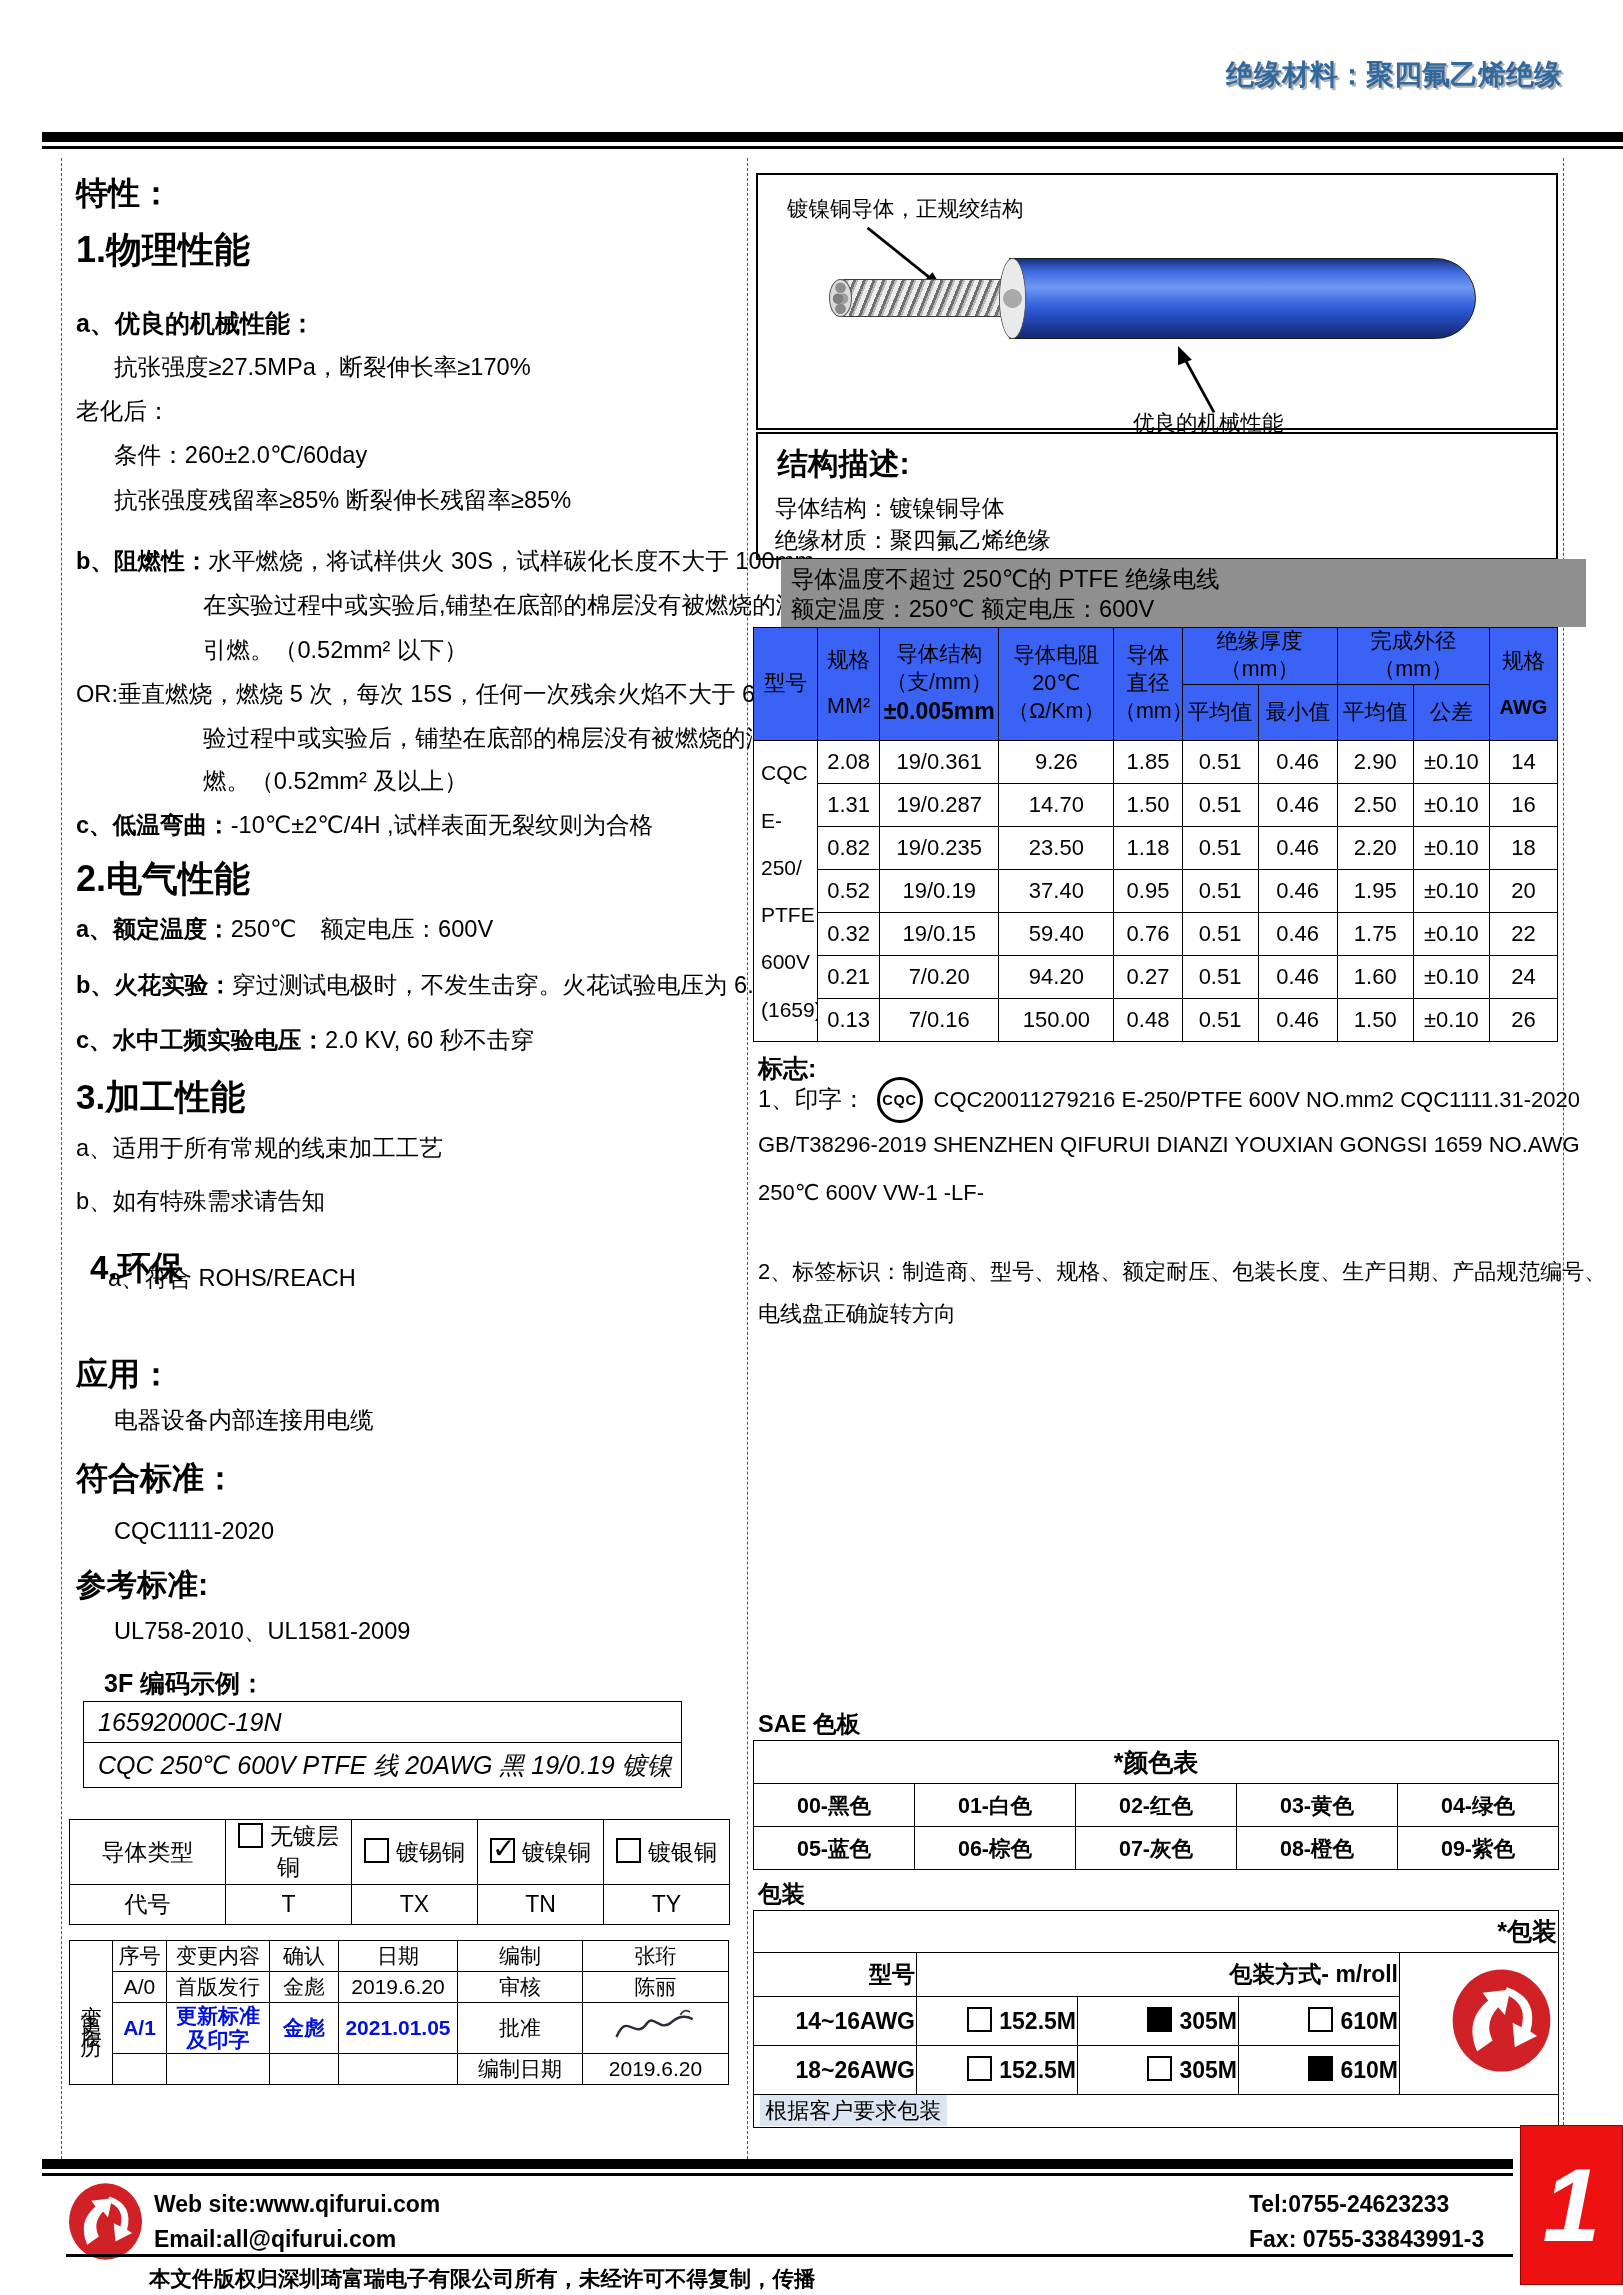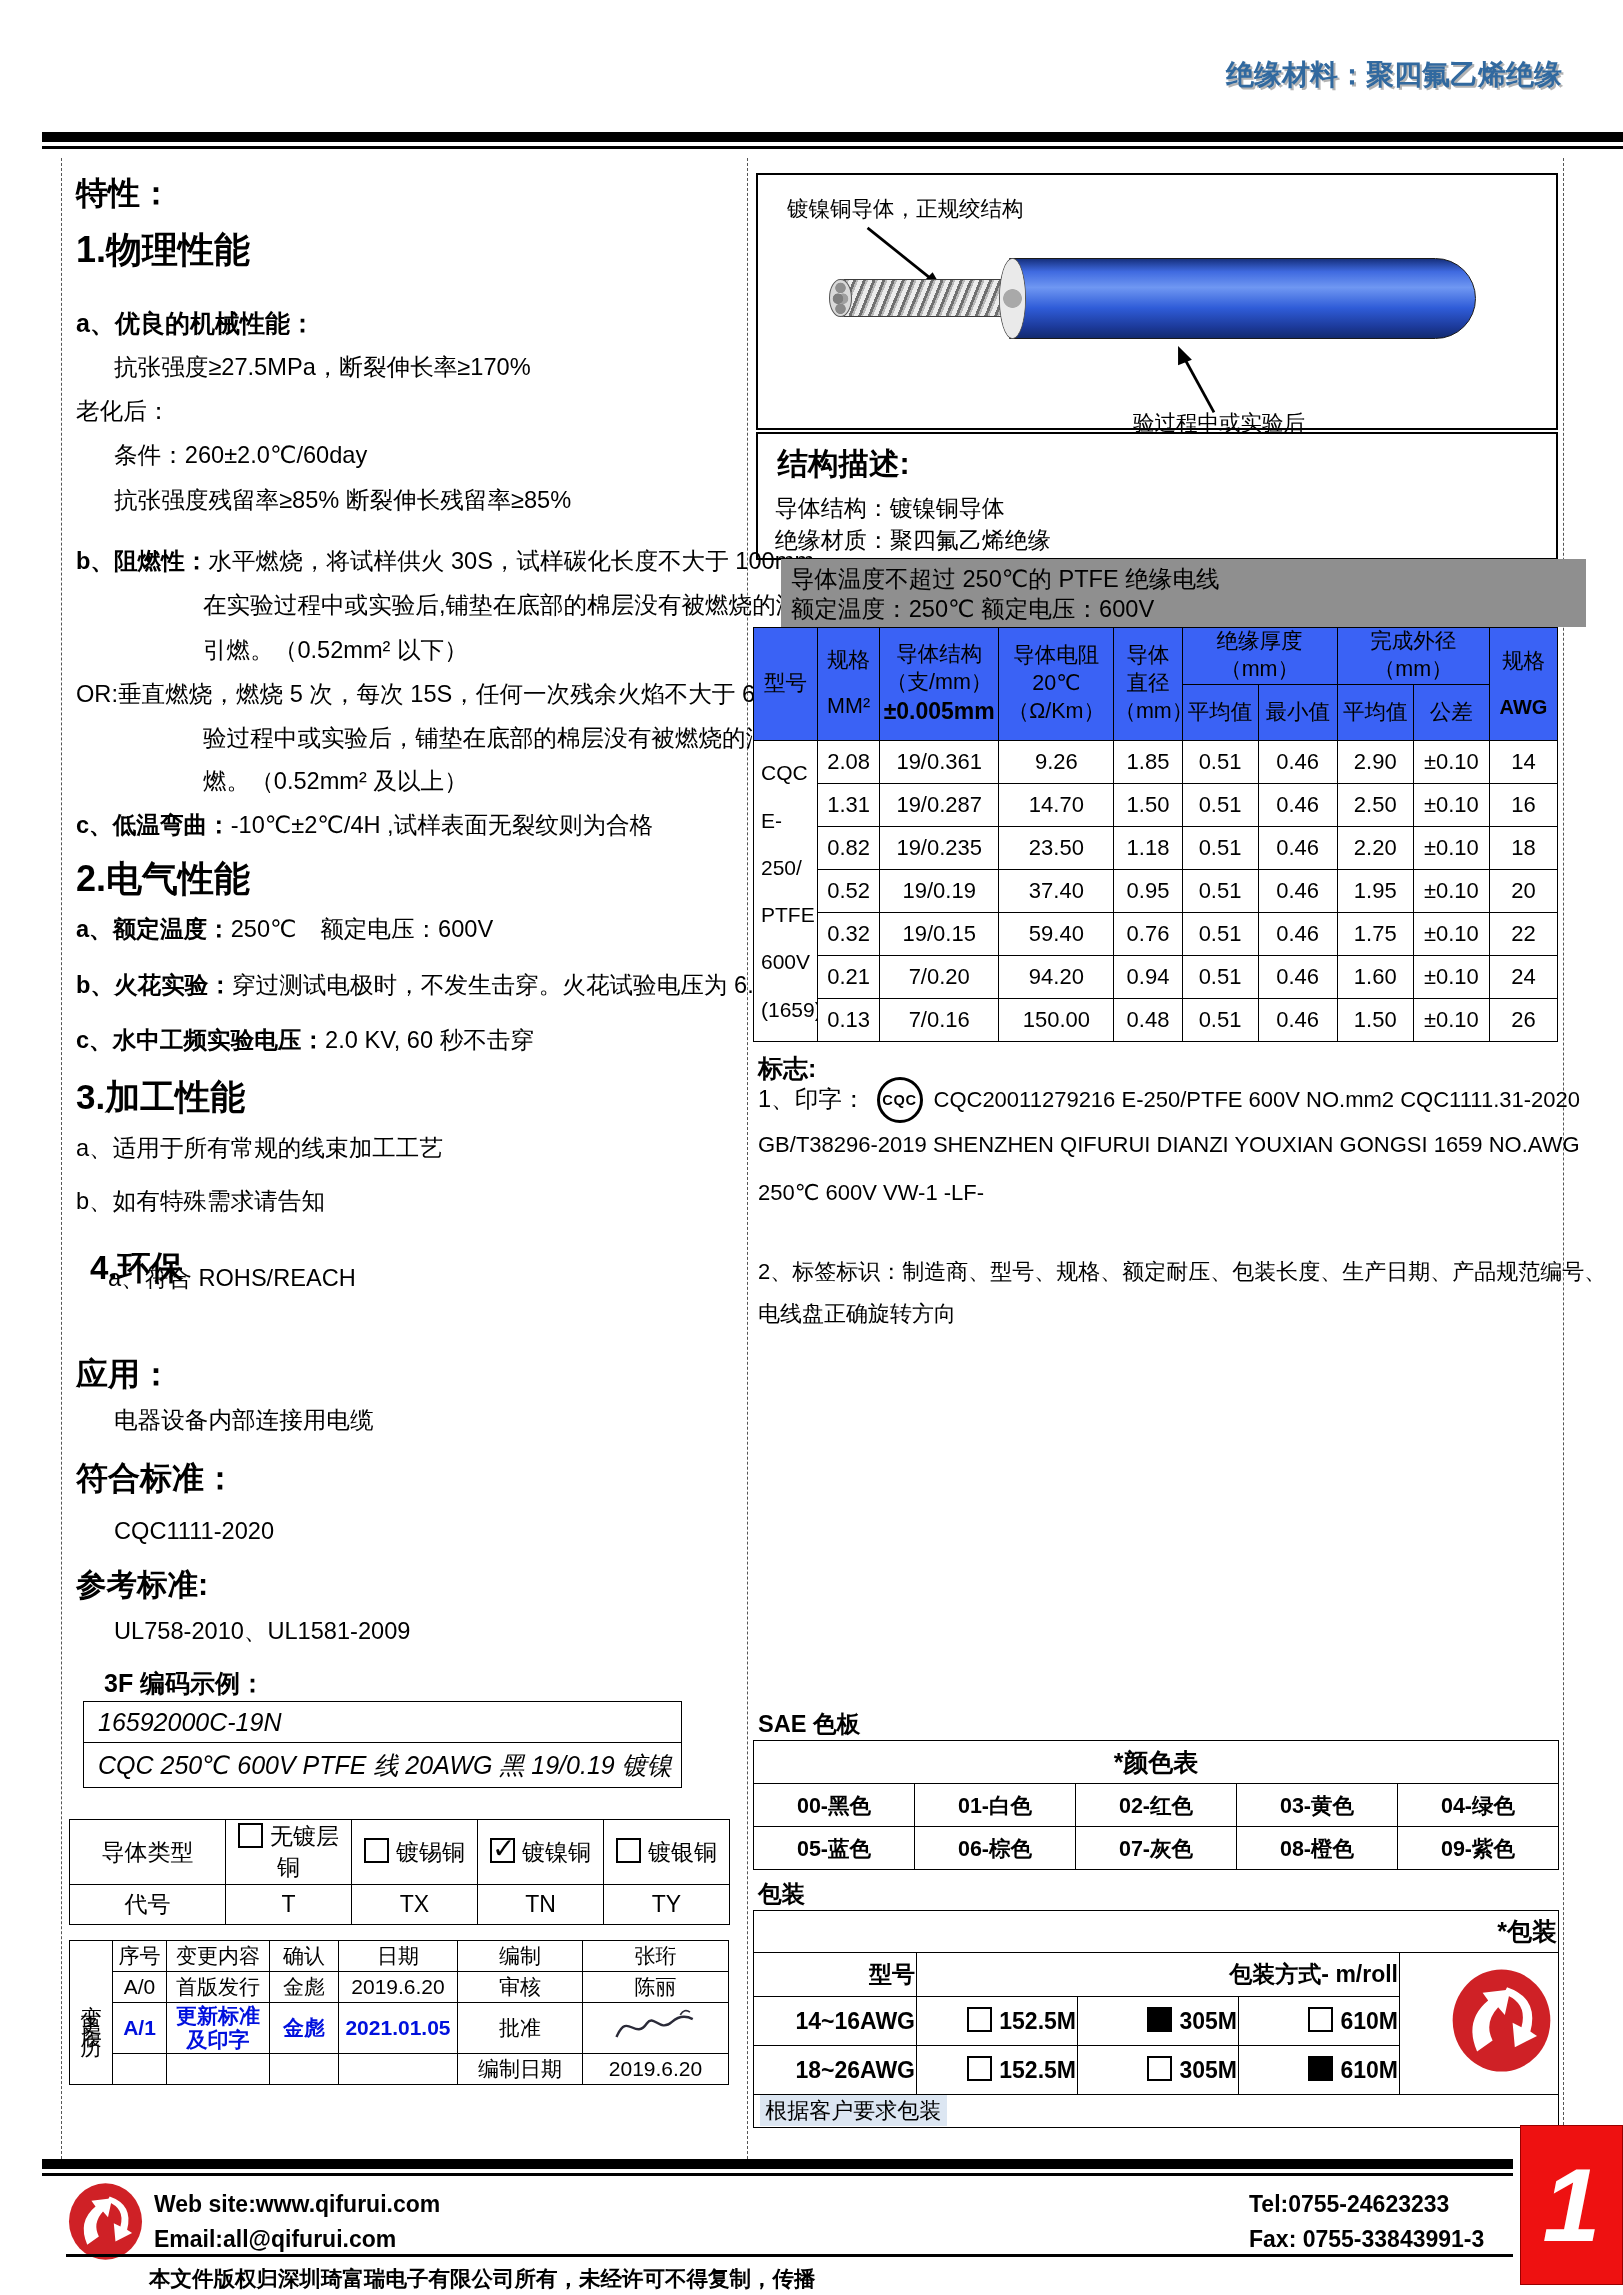--- a/index.html
+++ b/index.html
@@ -215,21 +215,21 @@
     <div class="abs conductor" style="left:80px;top:104px;width:187px;height:36px;"></div>
     <div class="abs cond-cap" style="left:71px;top:104px;width:21px;height:36px;"></div>
     <div class="abs insul" style="left:251px;top:83px;width:465px;height:79px;"></div>
     <div class="abs insul-cap" style="left:241px;top:83px;width:25px;height:79px;">
         <div class="insul-cap-core"></div>
       </div>
     <svg class="abs" style="left:409px;top:168px;" width="76" height="73" viewBox="0 0 110 105">
       <line x1="68" y1="100" x2="22" y2="16" stroke="#000" stroke-width="4"></line>
       <polygon points="16,4 36,24 16,32" fill="#000"></polygon>
     </svg>
-    <div class="abs t31" style="left:375px;top:236px;top:233px;">验过程中或实验后</div>
+    <div class="abs t31" style="left:375px;top:236px;top:233px;">优良的机械性能</div>
   </div>
 
   <div class="abs structbox" style="left:756px;top:432px;width:798px;height:124px;">
     <div class="abs" style="left:19.4px;top:9.7px;font-size:30.5px;font-weight:bold;">结构描述:</div>
     <div class="abs t33" style="left:16.7px;top:60px;">导体结构：镀镍铜导体</div>
     <div class="abs t33" style="left:16.7px;top:92px;">绝缘材质：聚四氟乙烯绝缘</div>
   </div>
 
   <div class="abs graybar" style="left:753px;top:559px;width:805px;height:68px;">
     <div class="abs t34" style="left:9.7px;top:5.6px;">导体温度不超过 250℃的 PTFE 绝缘电线</div>
@@ -353,21 +353,21 @@
           <td>0.51</td>
           <td>0.46</td>
           <td>1.75</td>
           <td>±0.10</td>
           <td>22</td>
         </tr>
       <tr>
           <td>0.21</td>
           <td>7/0.20</td>
           <td>94.20</td>
-          <td>0.94</td>
+          <td>0.27</td>
           <td>0.51</td>
           <td>0.46</td>
           <td>1.60</td>
           <td>±0.10</td>
           <td>24</td>
         </tr>
       <tr>
           <td>0.13</td>
           <td>7/0.16</td>
           <td>150.00</td>

